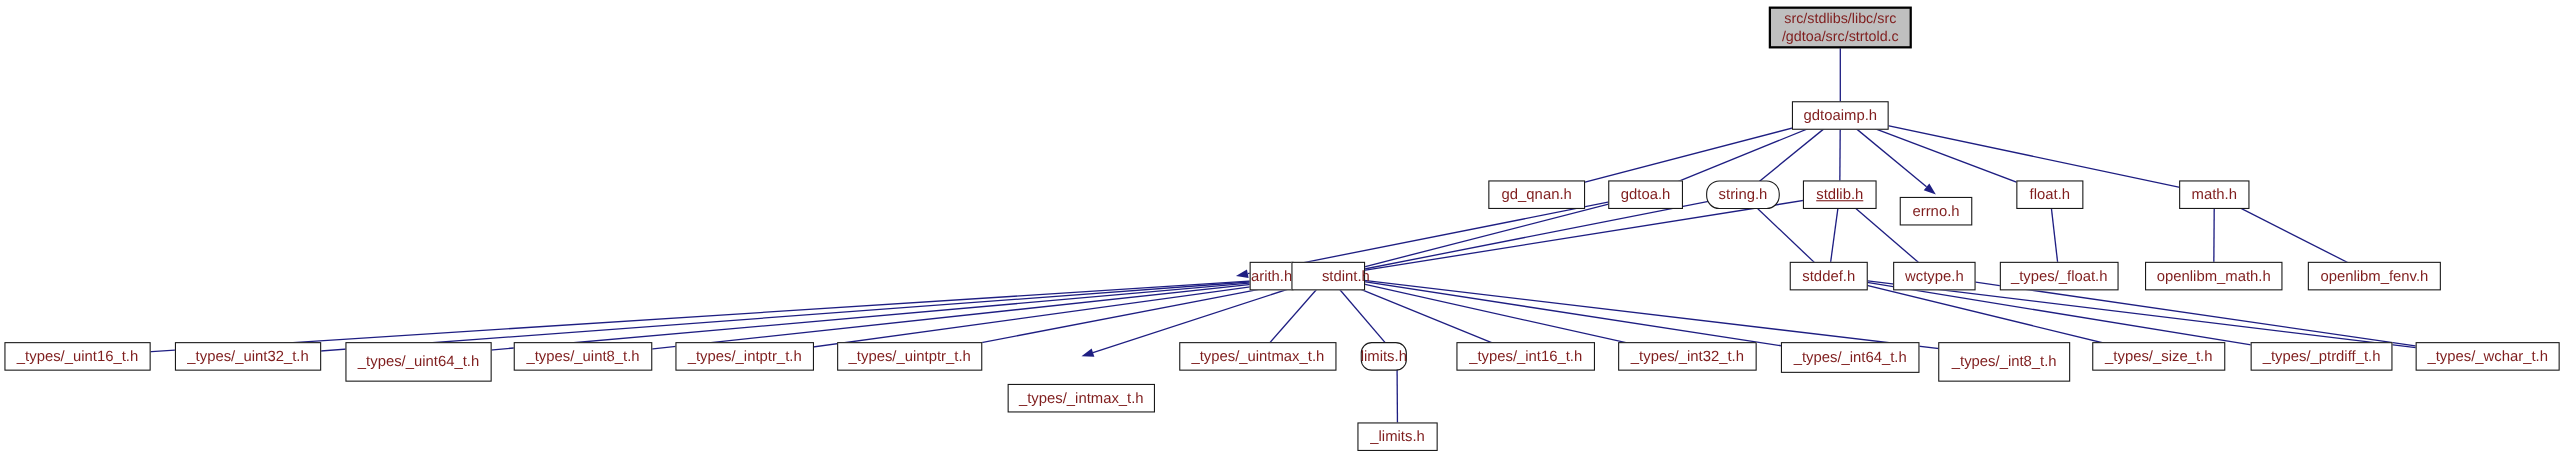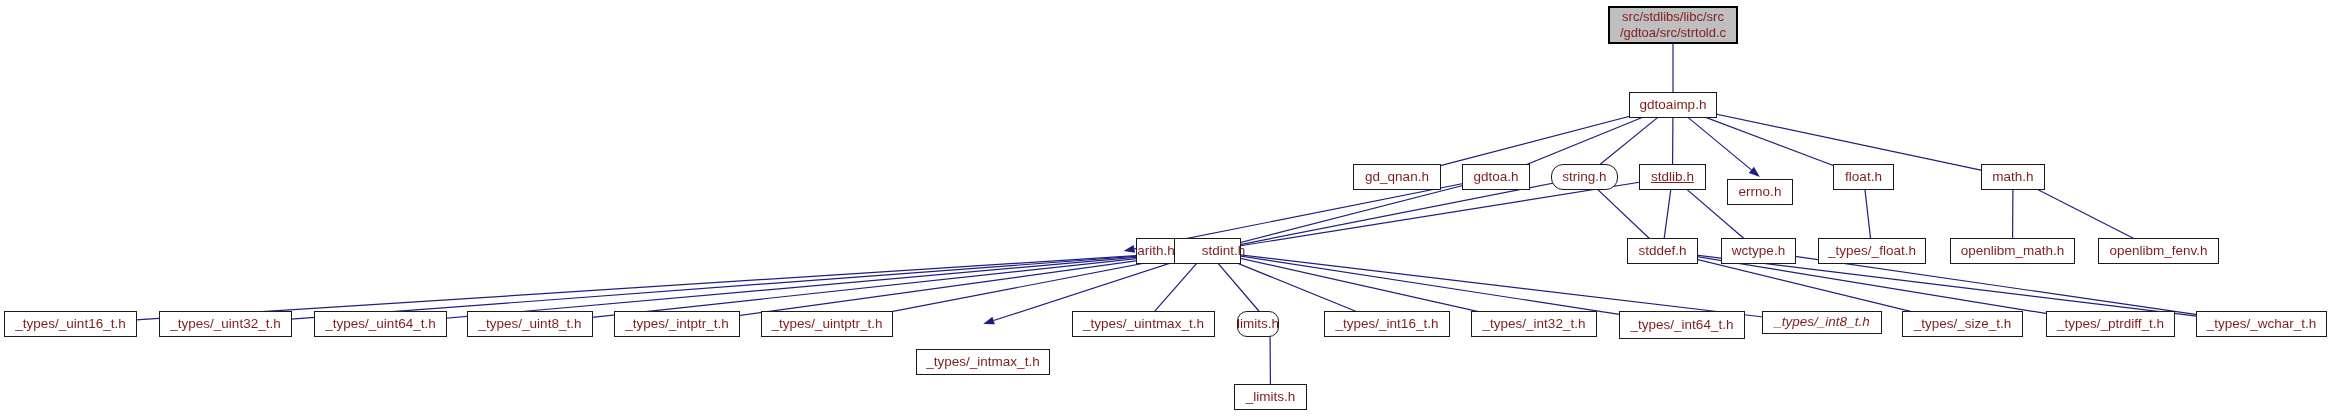--- a/index.html
+++ b/index.html
@@ -118,28 +118,28 @@
     <div class="node" style="left: 1981px; top: 164px; width: 64px; height: 26px;">math.h</div>
     <div class="node" style="left: 1093px; top: 238px; width: 40px; height: 26px; margin-left: 43px;">arith.h</div>
     <div class="node" style="left: 1174px; top: 238px; width: 67px; height: 26px; padding-left: 32px;">stdint.h</div>
     <div class="node" style="left: 1627px; top: 238px; width: 71px; height: 26px;">stddef.h</div>
     <div class="node" style="left: 1721px; top: 238px; width: 75px; height: 26px;">wctype.h</div>
     <div class="node" style="left: 1818px; top: 238px; width: 108px; height: 26px;">_types/_float.h</div>
     <div class="node" style="left: 1950px; top: 238px; width: 125px; height: 26px;">openlibm_math.h</div>
     <div class="node" style="left: 2098px; top: 238px; width: 121px; height: 26px;">openlibm_fenv.h</div>
     <div class="node" style="left: 4px; top: 311px; width: 133px; height: 26px; text-align: center;">_types/_uint16_t.h</div>
     <div class="node" style="left: 159px; top: 311px; width: 133px; height: 26px;">_types/_uint32_t.h</div>
-    <div class="node" style="left: 314px; top: 311px; width: 133px; height: 26px;">_types/_uint64_t.h</div>
+    <div class="node" style="left: 314px; top: 311px; width: 133px; height: 36px;">_types/_uint64_t.h</div>
     <div class="node" style="left: 467px; top: 311px; width: 126px; height: 26px;">_types/_uint8_t.h</div>
     <div class="node" style="left: 614px; top: 311px; width: 126px; height: 26px;">_types/_intptr_t.h</div>
     <div class="node" style="left: 761px; top: 311px; width: 132px; height: 26px;">_types/_uintptr_t.h</div>
     <div class="node" style="left: 916px; top: 311px; width: 134px; height: 26px; margin-top: 38px;">_types/_intmax_t.h</div>
     <div class="node" style="left: 1072px; top: 311px; width: 143px; height: 26px;">_types/_uintmax_t.h</div>
     <div class="node" style="left: 1237px; top: 311px; width: 42px; height: 26px; border-radius: 10px;">limits.h</div>
     <div class="node" style="left: 1324px; top: 311px; width: 126px; height: 26px;">_types/_int16_t.h</div>
     <div class="node" style="left: 1471px; top: 311px; width: 126px; height: 26px;">_types/_int32_t.h</div>
     <div class="node" style="left: 1619px; top: 311px; width: 126px; height: 28px;">_types/_int64_t.h</div>
-    <div class="node" style="left: 1762px; top: 311px; width: 120px; height: 23px; font-style: italic;">_types/_int8_t.h</div>
+    <div class="node" style="left: 1762px; top: 311px; width: 120px; height: 36px;">_types/_int8_t.h</div>
     <div class="node" style="left: 1902px; top: 311px; width: 121px; height: 26px;">_types/_size_t.h</div>
     <div class="node" style="left: 2046px; top: 311px; width: 129px; height: 26px;">_types/_ptrdiff_t.h</div>
     <div class="node" style="left: 2196px; top: 311px; width: 131px; height: 26px;">_types/_wchar_t.h</div>
     <div class="node" style="left: 1234px; top: 384px; width: 73px; height: 26px;">_limits.h</div>
   </div>
 
 </body></html>

